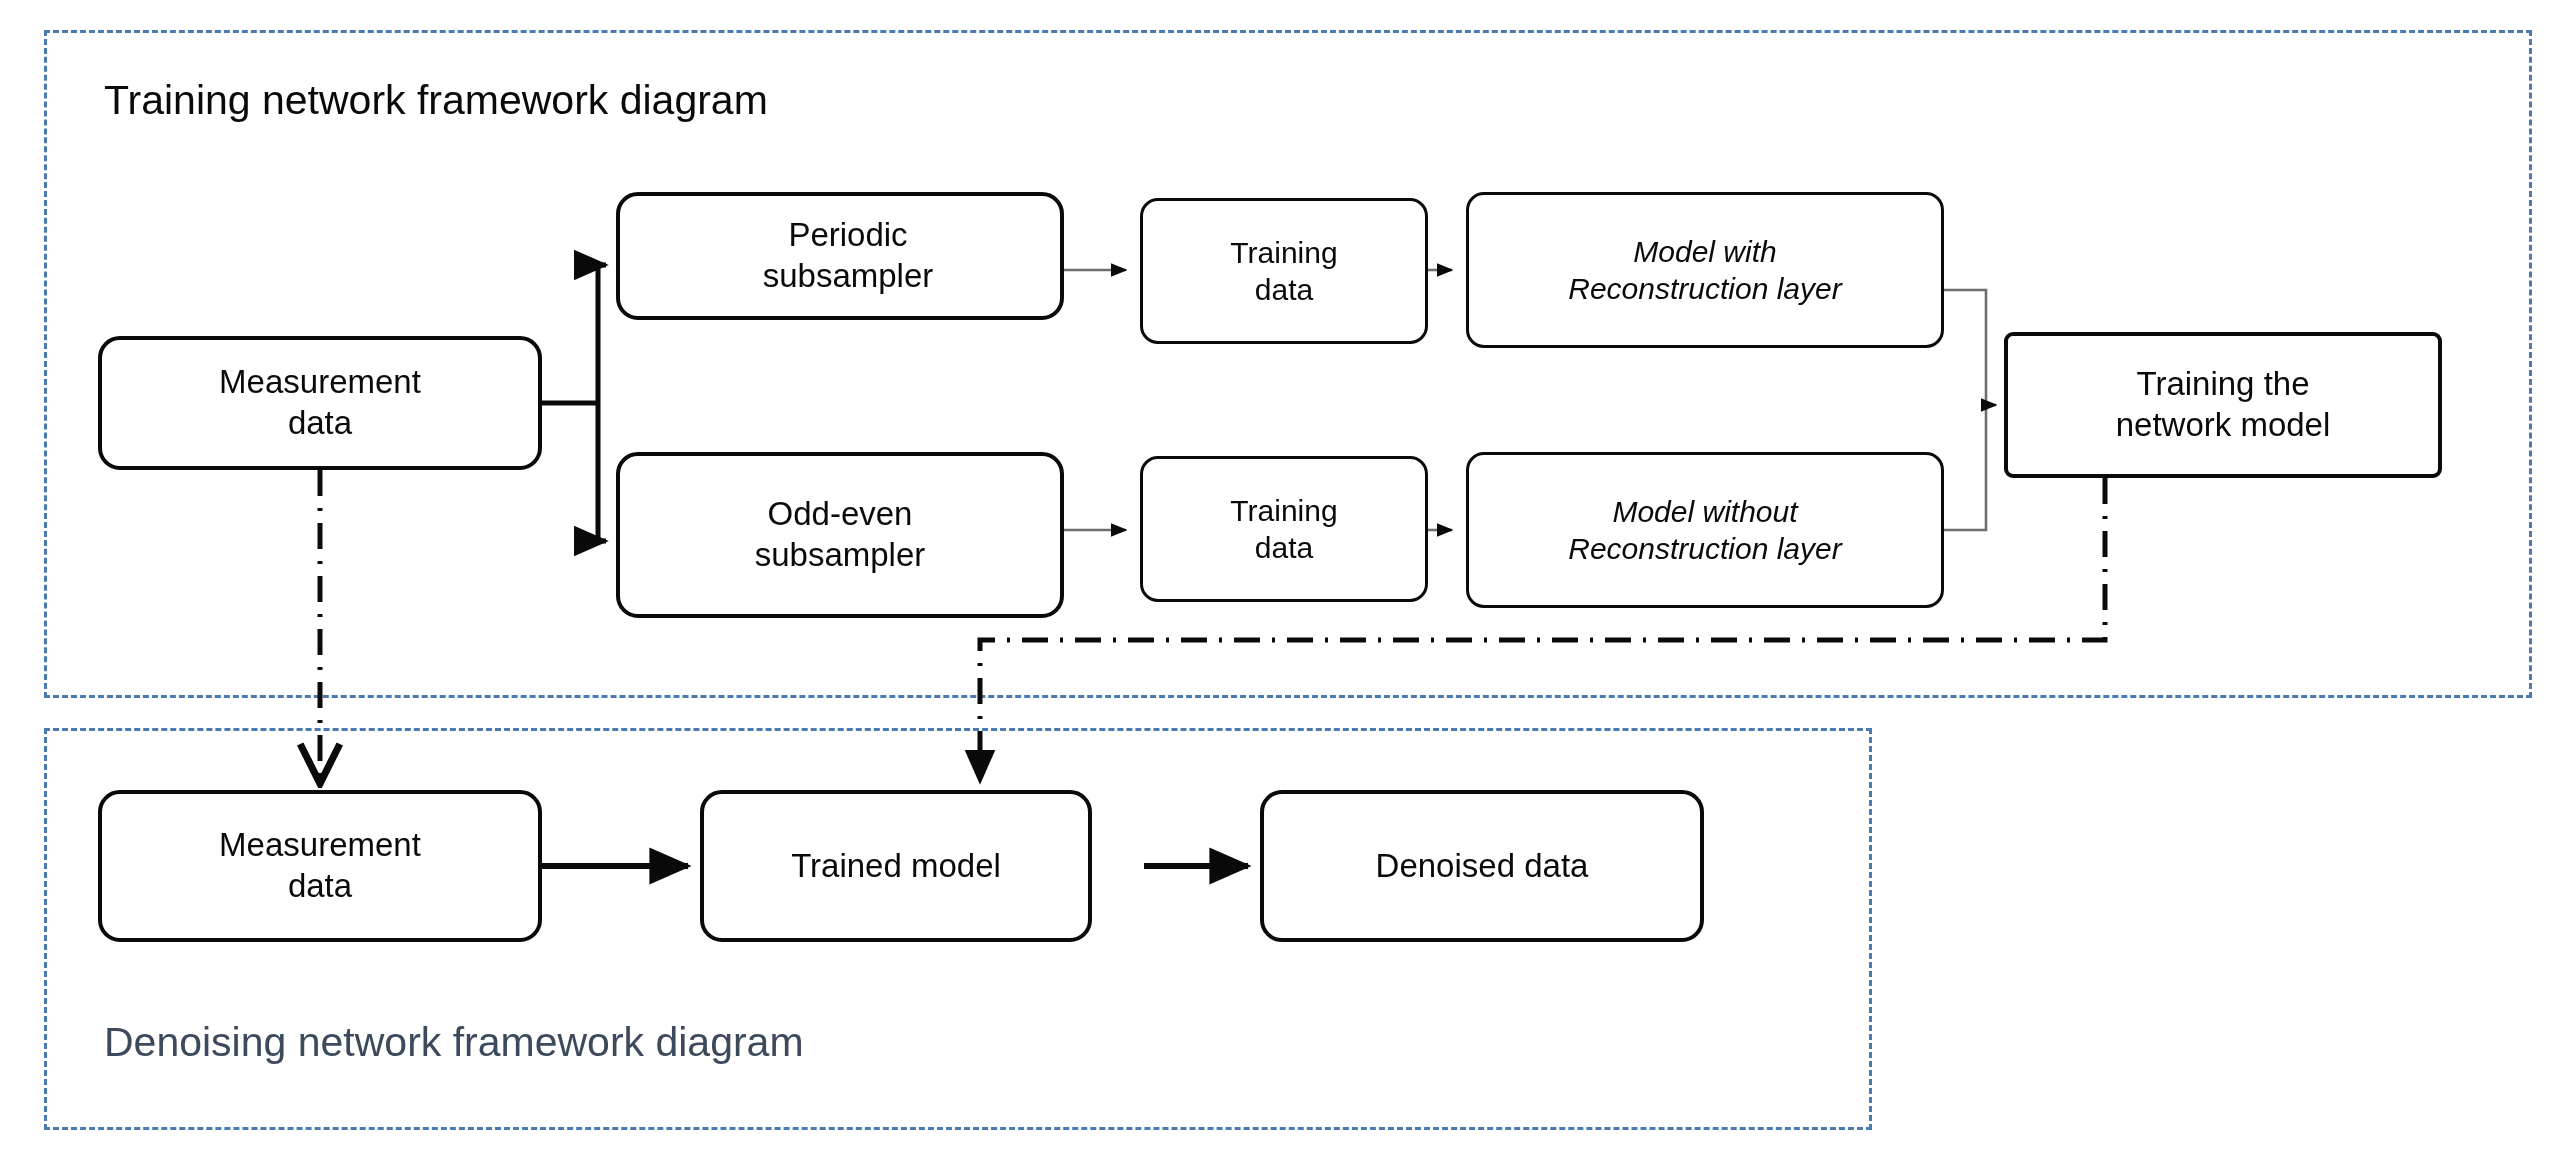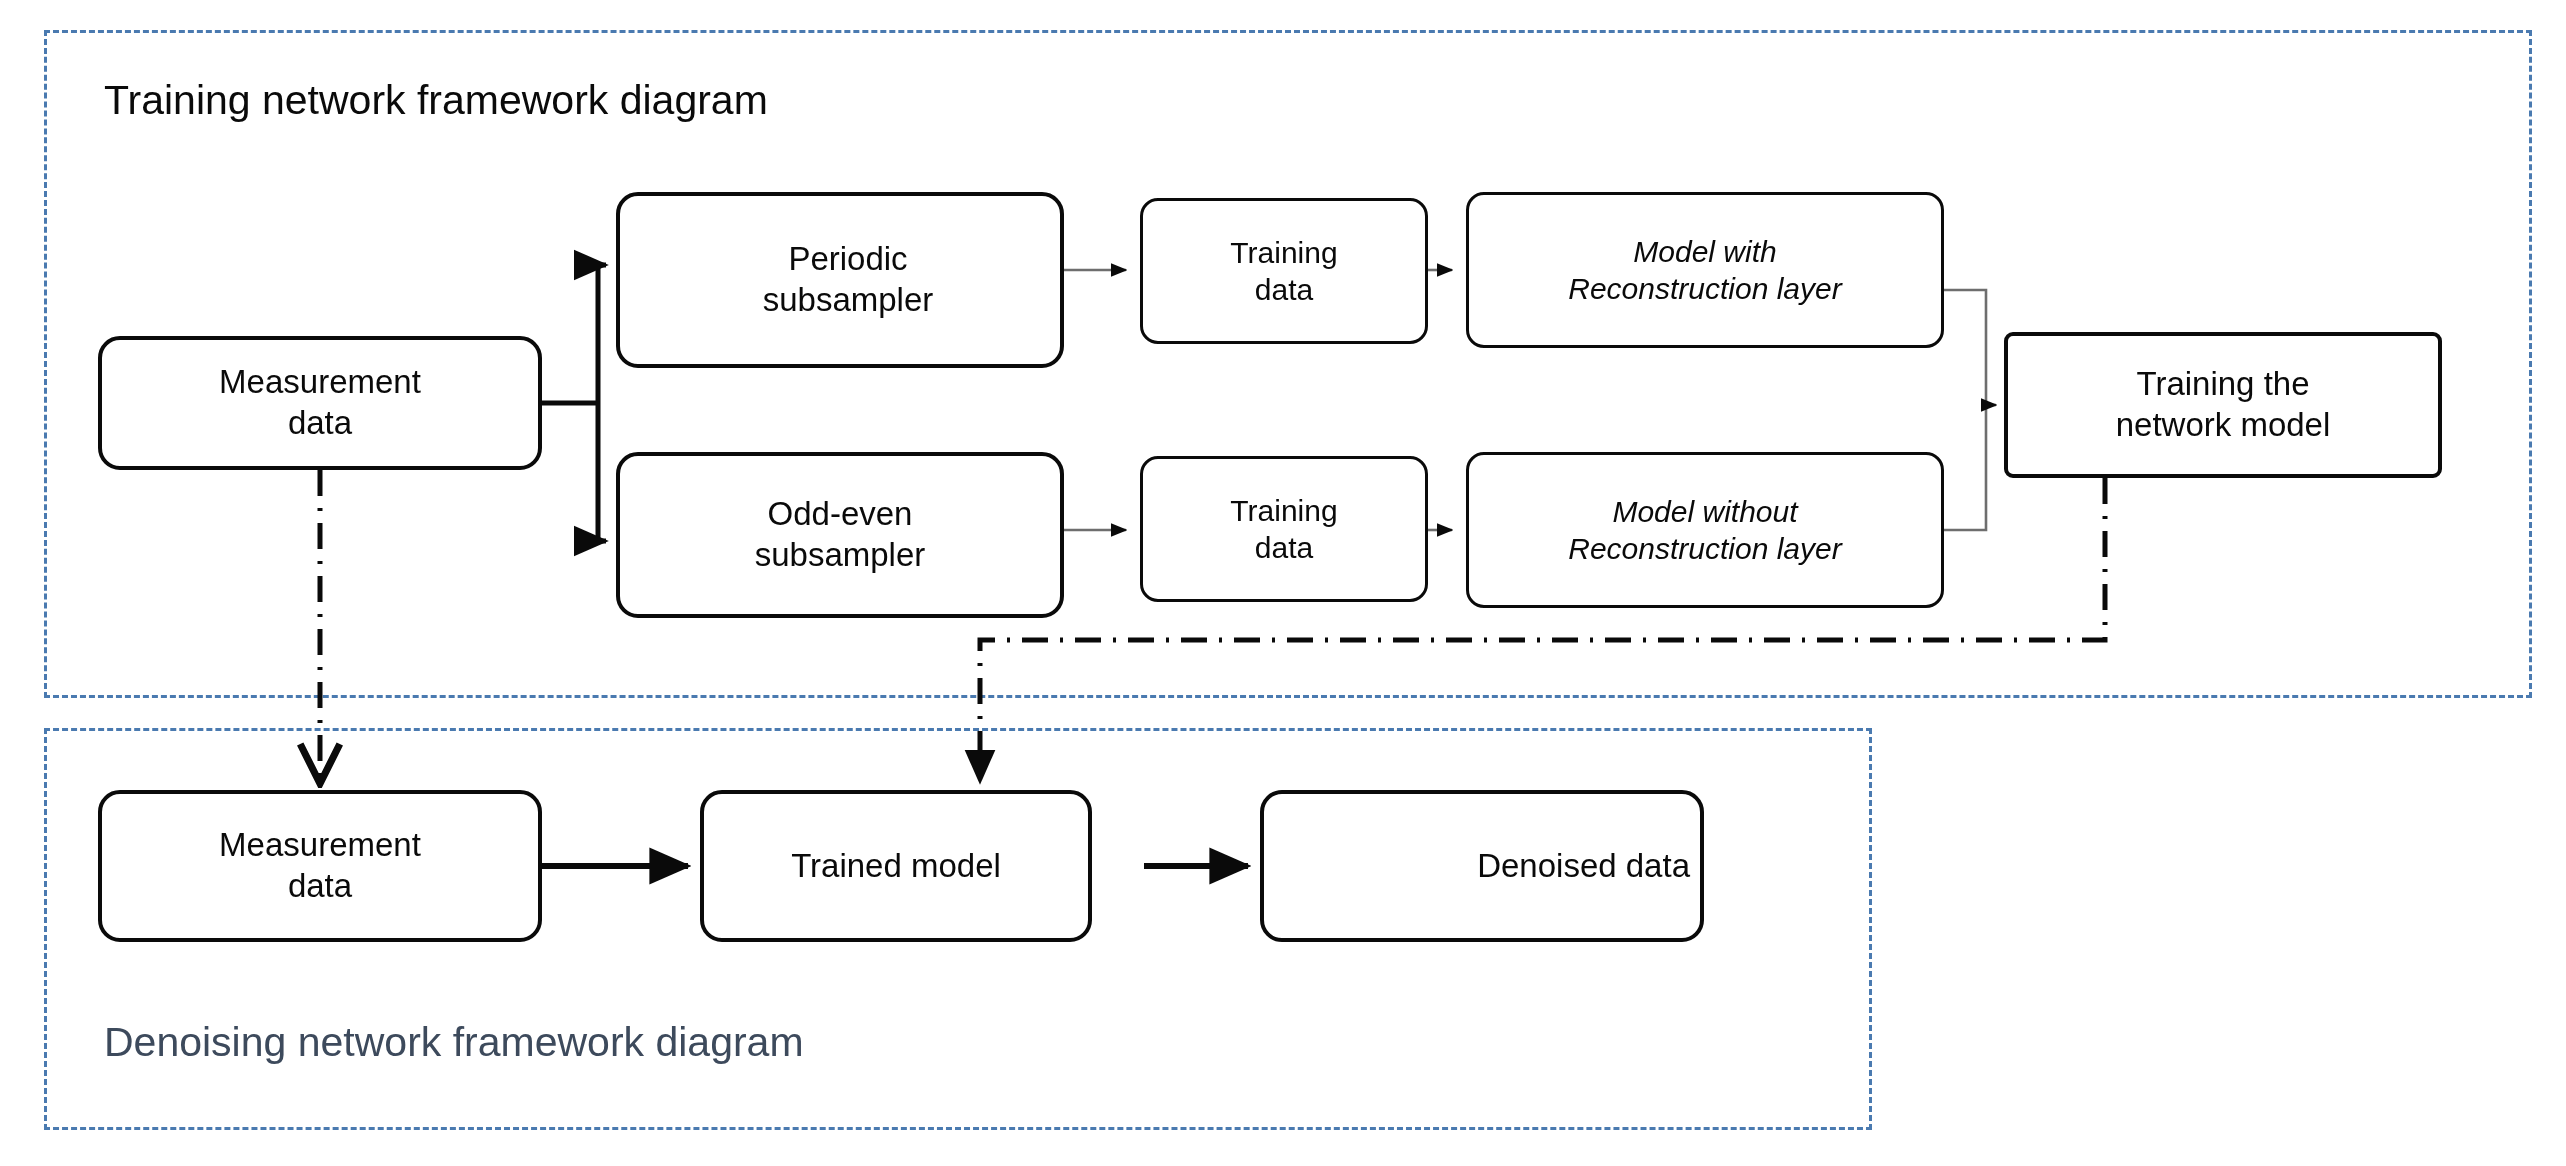--- a/index.html
+++ b/index.html
@@ -77,30 +77,30 @@
   }
   .node.small {
     border-width: 3px;
     border-radius: 18px;
   }
   .t33 { font-size: 33px; }
   .t30 { font-size: 30px; }
 
   
   #node-measurement-top { left: 98px;  top: 336px; width: 444px; height: 134px; }
-  #node-periodic        { left: 616px; top: 192px; width: 448px; height: 176px; padding-left: 16px; }
+  #node-periodic        { left: 616px; top: 192px; width: 448px; height: 128px; padding-left: 16px; }
   #node-training-data-1 { left: 1140px;top: 198px; width: 288px; height: 146px; }
   #node-model-with      { left: 1466px;top: 192px; width: 478px; height: 156px; font-style: italic; }
   #node-training-the    { left: 2004px;top: 332px; width: 438px; height: 146px; border-radius: 9px; }
   #node-oddeven         { left: 616px; top: 452px; width: 448px; height: 166px; }
   #node-training-data-2 { left: 1140px;top: 456px; width: 288px; height: 146px; }
   #node-model-without   { left: 1466px;top: 452px; width: 478px; height: 156px; font-style: italic; }
   #node-measurement-bot { left: 98px;  top: 790px; width: 444px; height: 152px; }
   #node-trained-model   { left: 700px; top: 790px; width: 392px; height: 152px; }
-  #node-denoised-data   { left: 1260px;top: 790px; width: 444px; height: 152px; justify-content: flex-end; }
+  #node-denoised-data   { left: 1260px;top: 790px; width: 444px; height: 152px; }
 
   
   .wires {
     position: absolute;
     left: 0;
     top: 0;
     width: 2566px;
     height: 1166px;
     pointer-events: none;
     z-index: 2;

